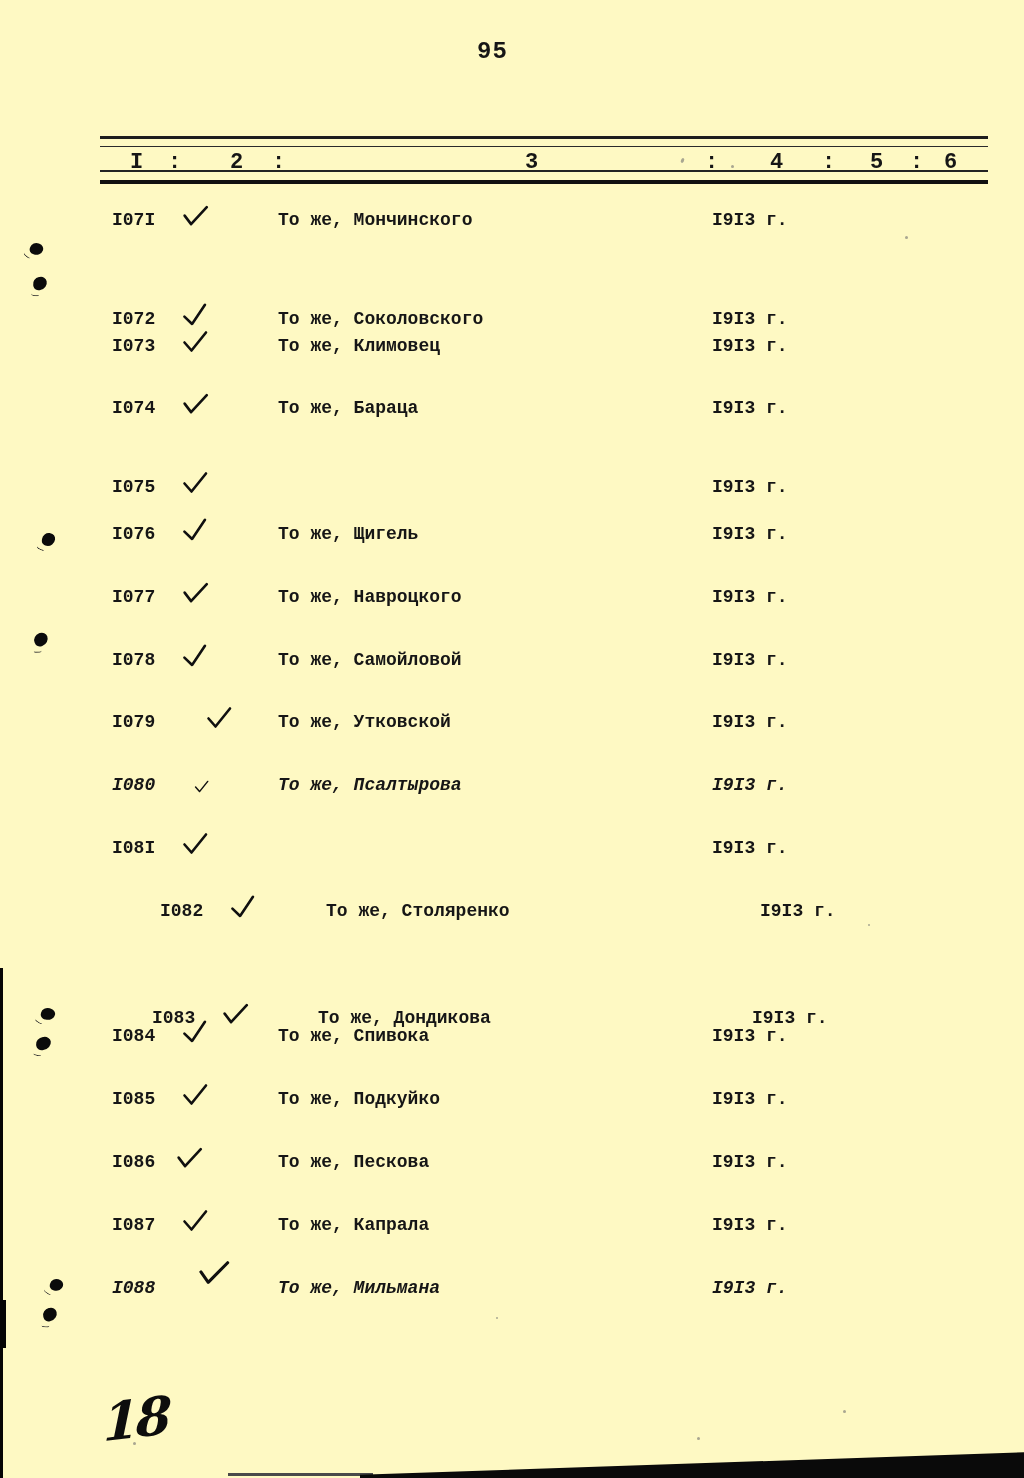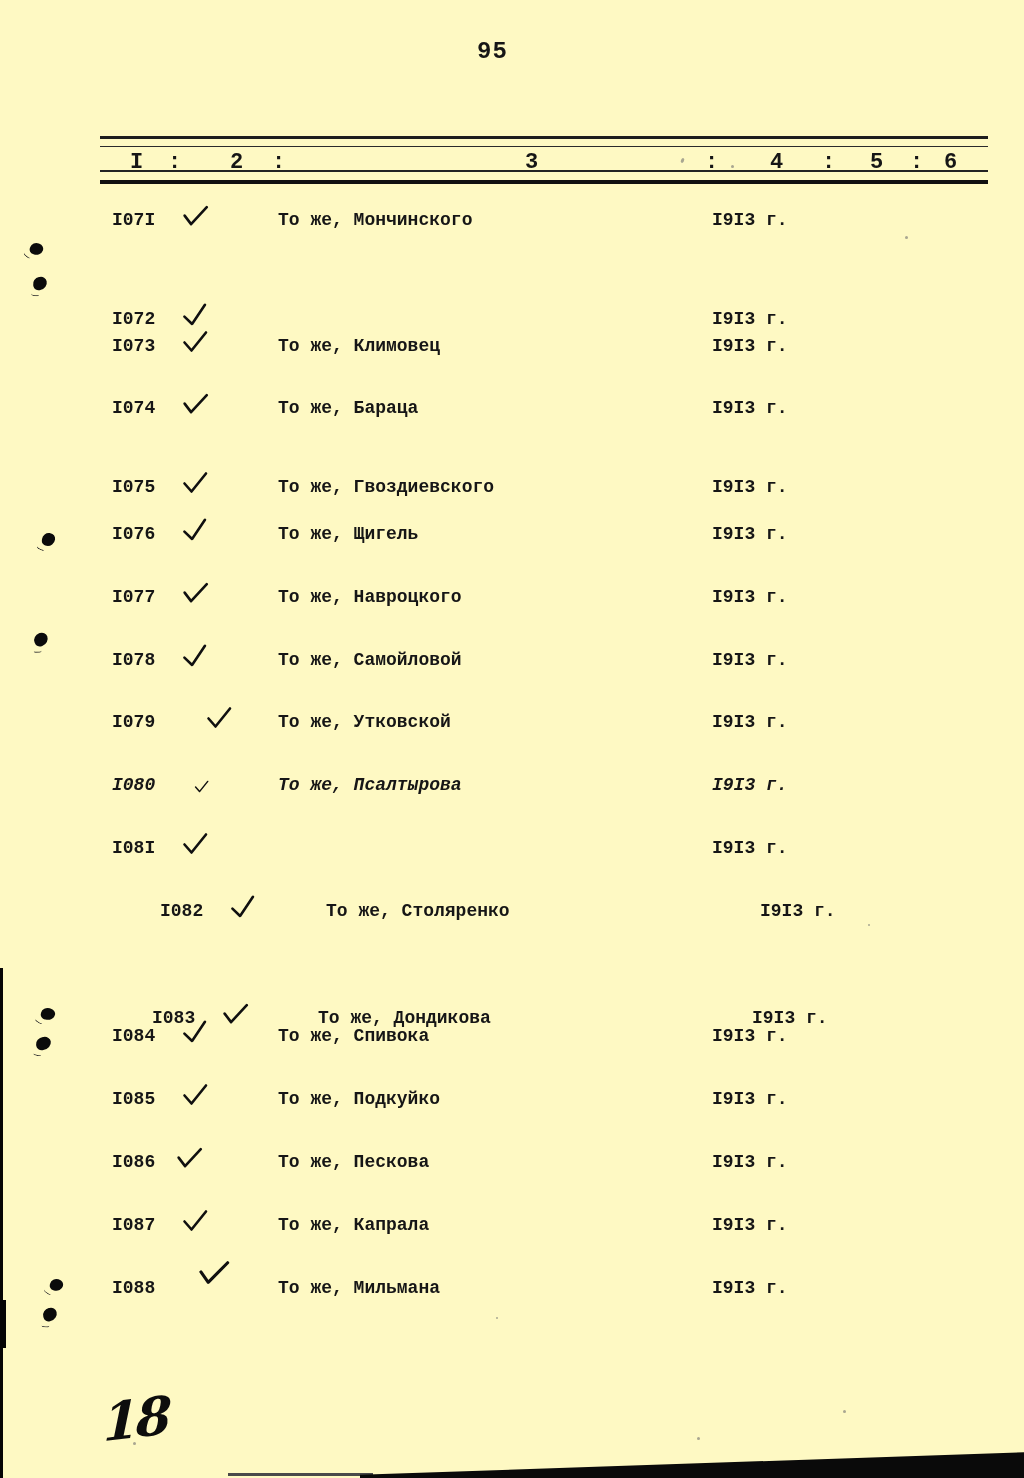--- a/index.html
+++ b/index.html
@@ -120,20 +120,21 @@
       <span class="year">I9I3 г.</span>
     </div>
 
     <div class="row" style="top: 281px; margin-top: 28px;">
       <span class="num">I072</span>
       <span class="check">
         <svg viewBox="0 0 26 23" fill="none" xmlns="http://www.w3.org/2000/svg">
           <path d="M2.5 12.5 L9.5 20.5 L24 2.5" stroke="#101010" stroke-width="2.6" stroke-linecap="round" stroke-linejoin="round"></path>
         </svg>
       </span>
+      <span class="item">То же, Соколовского</span>
       <span class="year">I9I3 г.</span>
     </div>
 
     <div class="row" style="top: 335.6px;">
       <span class="num">I073</span>
       <span class="check">
         <svg viewBox="0 0 26 23" fill="none" xmlns="http://www.w3.org/2000/svg">
           <path d="M2.5 12.5 L9.5 20.5 L24 2.5" stroke="#101010" stroke-width="2.6" stroke-linecap="round" stroke-linejoin="round"></path>
         </svg>
       </span>
@@ -152,21 +153,20 @@
       <span class="year">I9I3 г.</span>
     </div>
 
     <div class="row" style="top: 477px; padding-left: 12px;">
       <span class="num">I075</span>
       <span class="check">
         <svg viewBox="0 0 26 23" fill="none" xmlns="http://www.w3.org/2000/svg">
           <path d="M2.5 12.5 L9.5 20.5 L24 2.5" stroke="#101010" stroke-width="2.6" stroke-linecap="round" stroke-linejoin="round"></path>
         </svg>
       </span>
-      <span class="item">То же, Гвоздиевского</span>
       <span class="year">I9I3 г.</span>
     </div>
 
     <div class="row" style="top: 524px;">
       <span class="num">I076</span>
       <span class="check">
         <svg viewBox="0 0 26 23" fill="none" xmlns="http://www.w3.org/2000/svg">
           <path d="M2.5 12.5 L9.5 20.5 L24 2.5" stroke="#101010" stroke-width="2.6" stroke-linecap="round" stroke-linejoin="round"></path>
         </svg>
       </span>
@@ -287,21 +287,21 @@
       <span class="num">I087</span>
       <span class="check">
         <svg viewBox="0 0 26 23" fill="none" xmlns="http://www.w3.org/2000/svg">
           <path d="M2.5 12.5 L9.5 20.5 L24 2.5" stroke="#101010" stroke-width="2.6" stroke-linecap="round" stroke-linejoin="round"></path>
         </svg>
       </span>
       <span class="item">То же, Капрала</span>
       <span class="year">I9I3 г.</span>
     </div>
 
-    <div class="row" style="top: 1277.6px;">
+    <div class="row" style="top: 1277.6px; font-style: italic;">
       <span class="num">I088</span>
       <span class="check">
         <svg viewBox="0 0 26 23" fill="none" xmlns="http://www.w3.org/2000/svg">
           <path d="M2.5 12.5 L9.5 20.5 L24 2.5" stroke="#101010" stroke-width="2.6" stroke-linecap="round" stroke-linejoin="round"></path>
         </svg>
       </span>
       <span class="item">То же, Мильмана</span>
       <span class="year">I9I3 г.</span>
     </div>
   </div>

